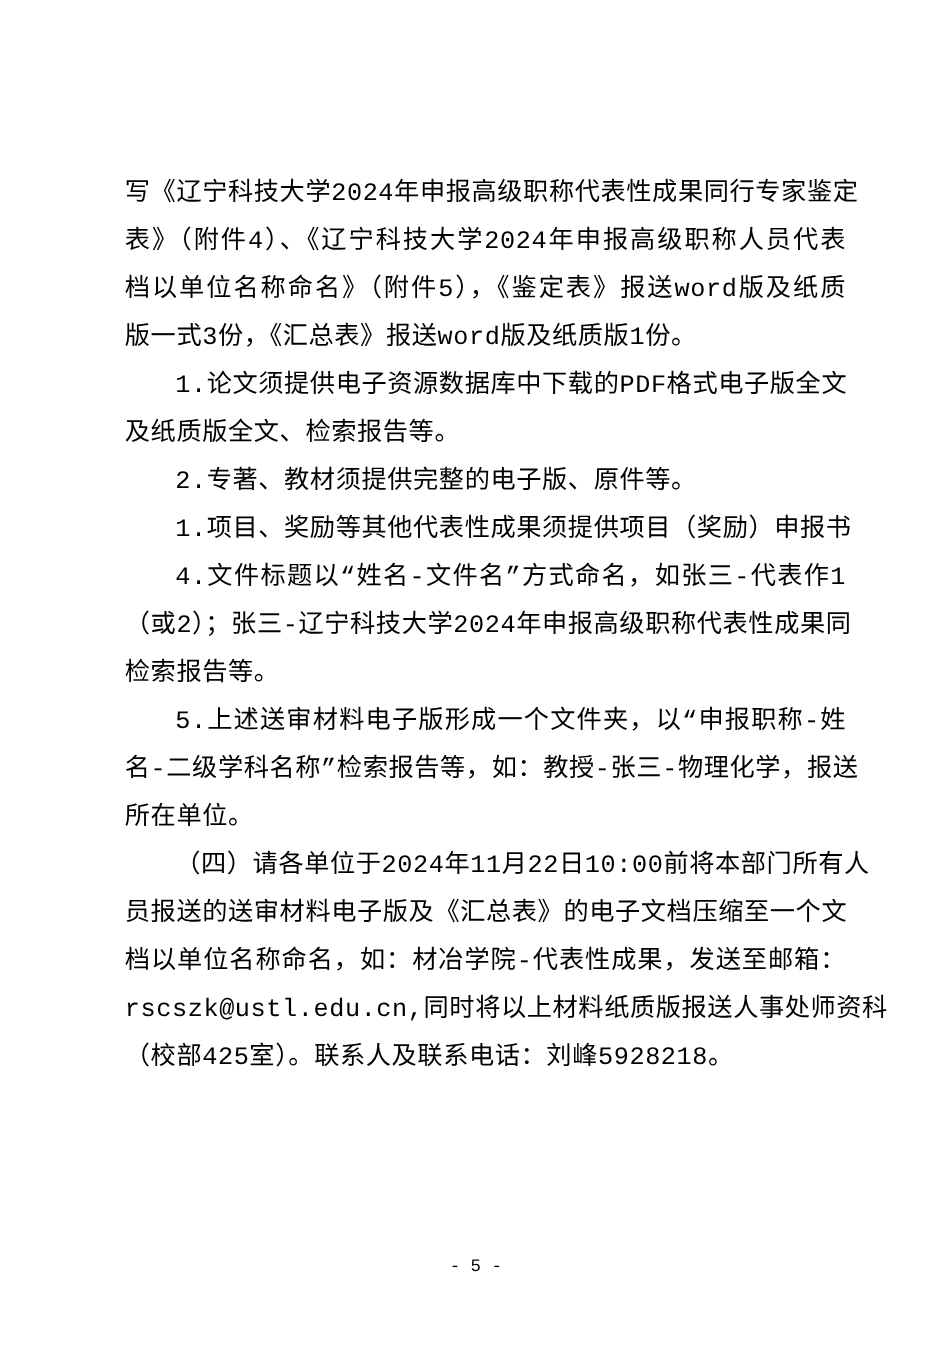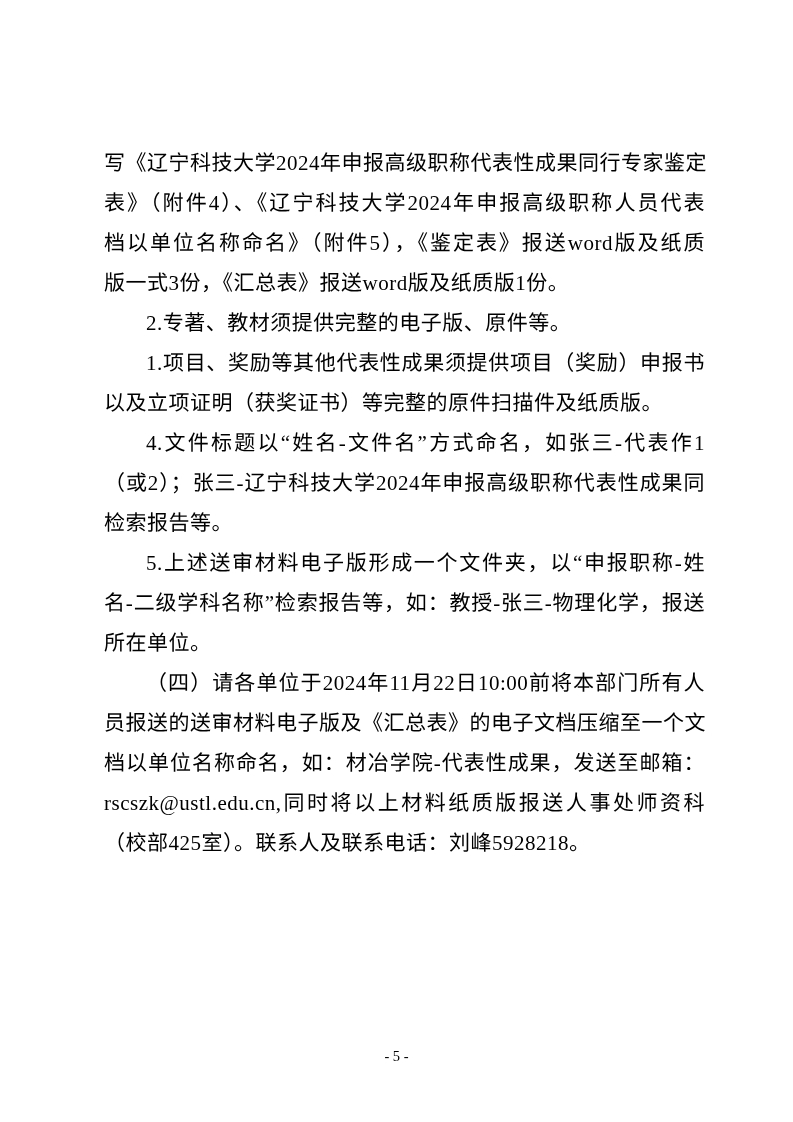--- a/index.html
+++ b/index.html
@@ -6,21 +6,21 @@
     margin: 0;
     padding: 0;
     background: #ffffff;
   }
   .page {
     position: relative;
     width: 793px;
     height: 1122px;
     background: #ffffff;
     overflow: hidden;
-    font-family: Liberation Serif, serif;
+    font-family: Liberation Mono, monospace;
     color: #000000;
     border-radius: 28px;
   }
   .doc-body {
     position: absolute;
     left: 104px;
     top: 143px;
     width: 601px;
     font-size: 21px;
     line-height: 40px;
@@ -64,28 +64,31 @@
 
   <div class="doc-body">
 
     <div class="paragraph">
       <span class="line">写《辽宁科技大学2024年申报高级职称代表性成果同行专家鉴定</span>
       <span class="line">表》（附件4）、《辽宁科技大学2024年申报高级职称人员代表</span>
       <span class="line">档以单位名称命名》（附件5），《鉴定表》报送word版及纸质</span>
       <span class="line end">版一式3份，《汇总表》报送word版及纸质版1份。</span>
     </div>
 
+    <div class="paragraph">
+      <span class="line indent">1.论文须提供电子资源数据库中下载的PDF格式电子版全文</span>
+      <span class="line end">及纸质版全文、检索报告等。</span>
+    </div>
 
     <div class="paragraph">
       <span class="line end indent">2.专著、教材须提供完整的电子版、原件等。</span>
     </div>
 
     <div class="paragraph">
       <span class="line indent">1.项目、奖励等其他代表性成果须提供项目（奖励）申报书</span>
-      <span class="line end">以及立项证明（获奖证书）等完整的原件扫描件及纸质版。</span>
     </div>
 
     <div class="paragraph">
       <span class="line indent">4.文件标题以“姓名-文件名”方式命名，如张三-代表作1</span>
       <span class="line">（或2）；张三-辽宁科技大学2024年申报高级职称代表性成果同</span>
       <span class="line end">检索报告等。</span>
     </div>
 
     <div class="paragraph">
       <span class="line indent">5.上述送审材料电子版形成一个文件夹，以“申报职称-姓</span>

